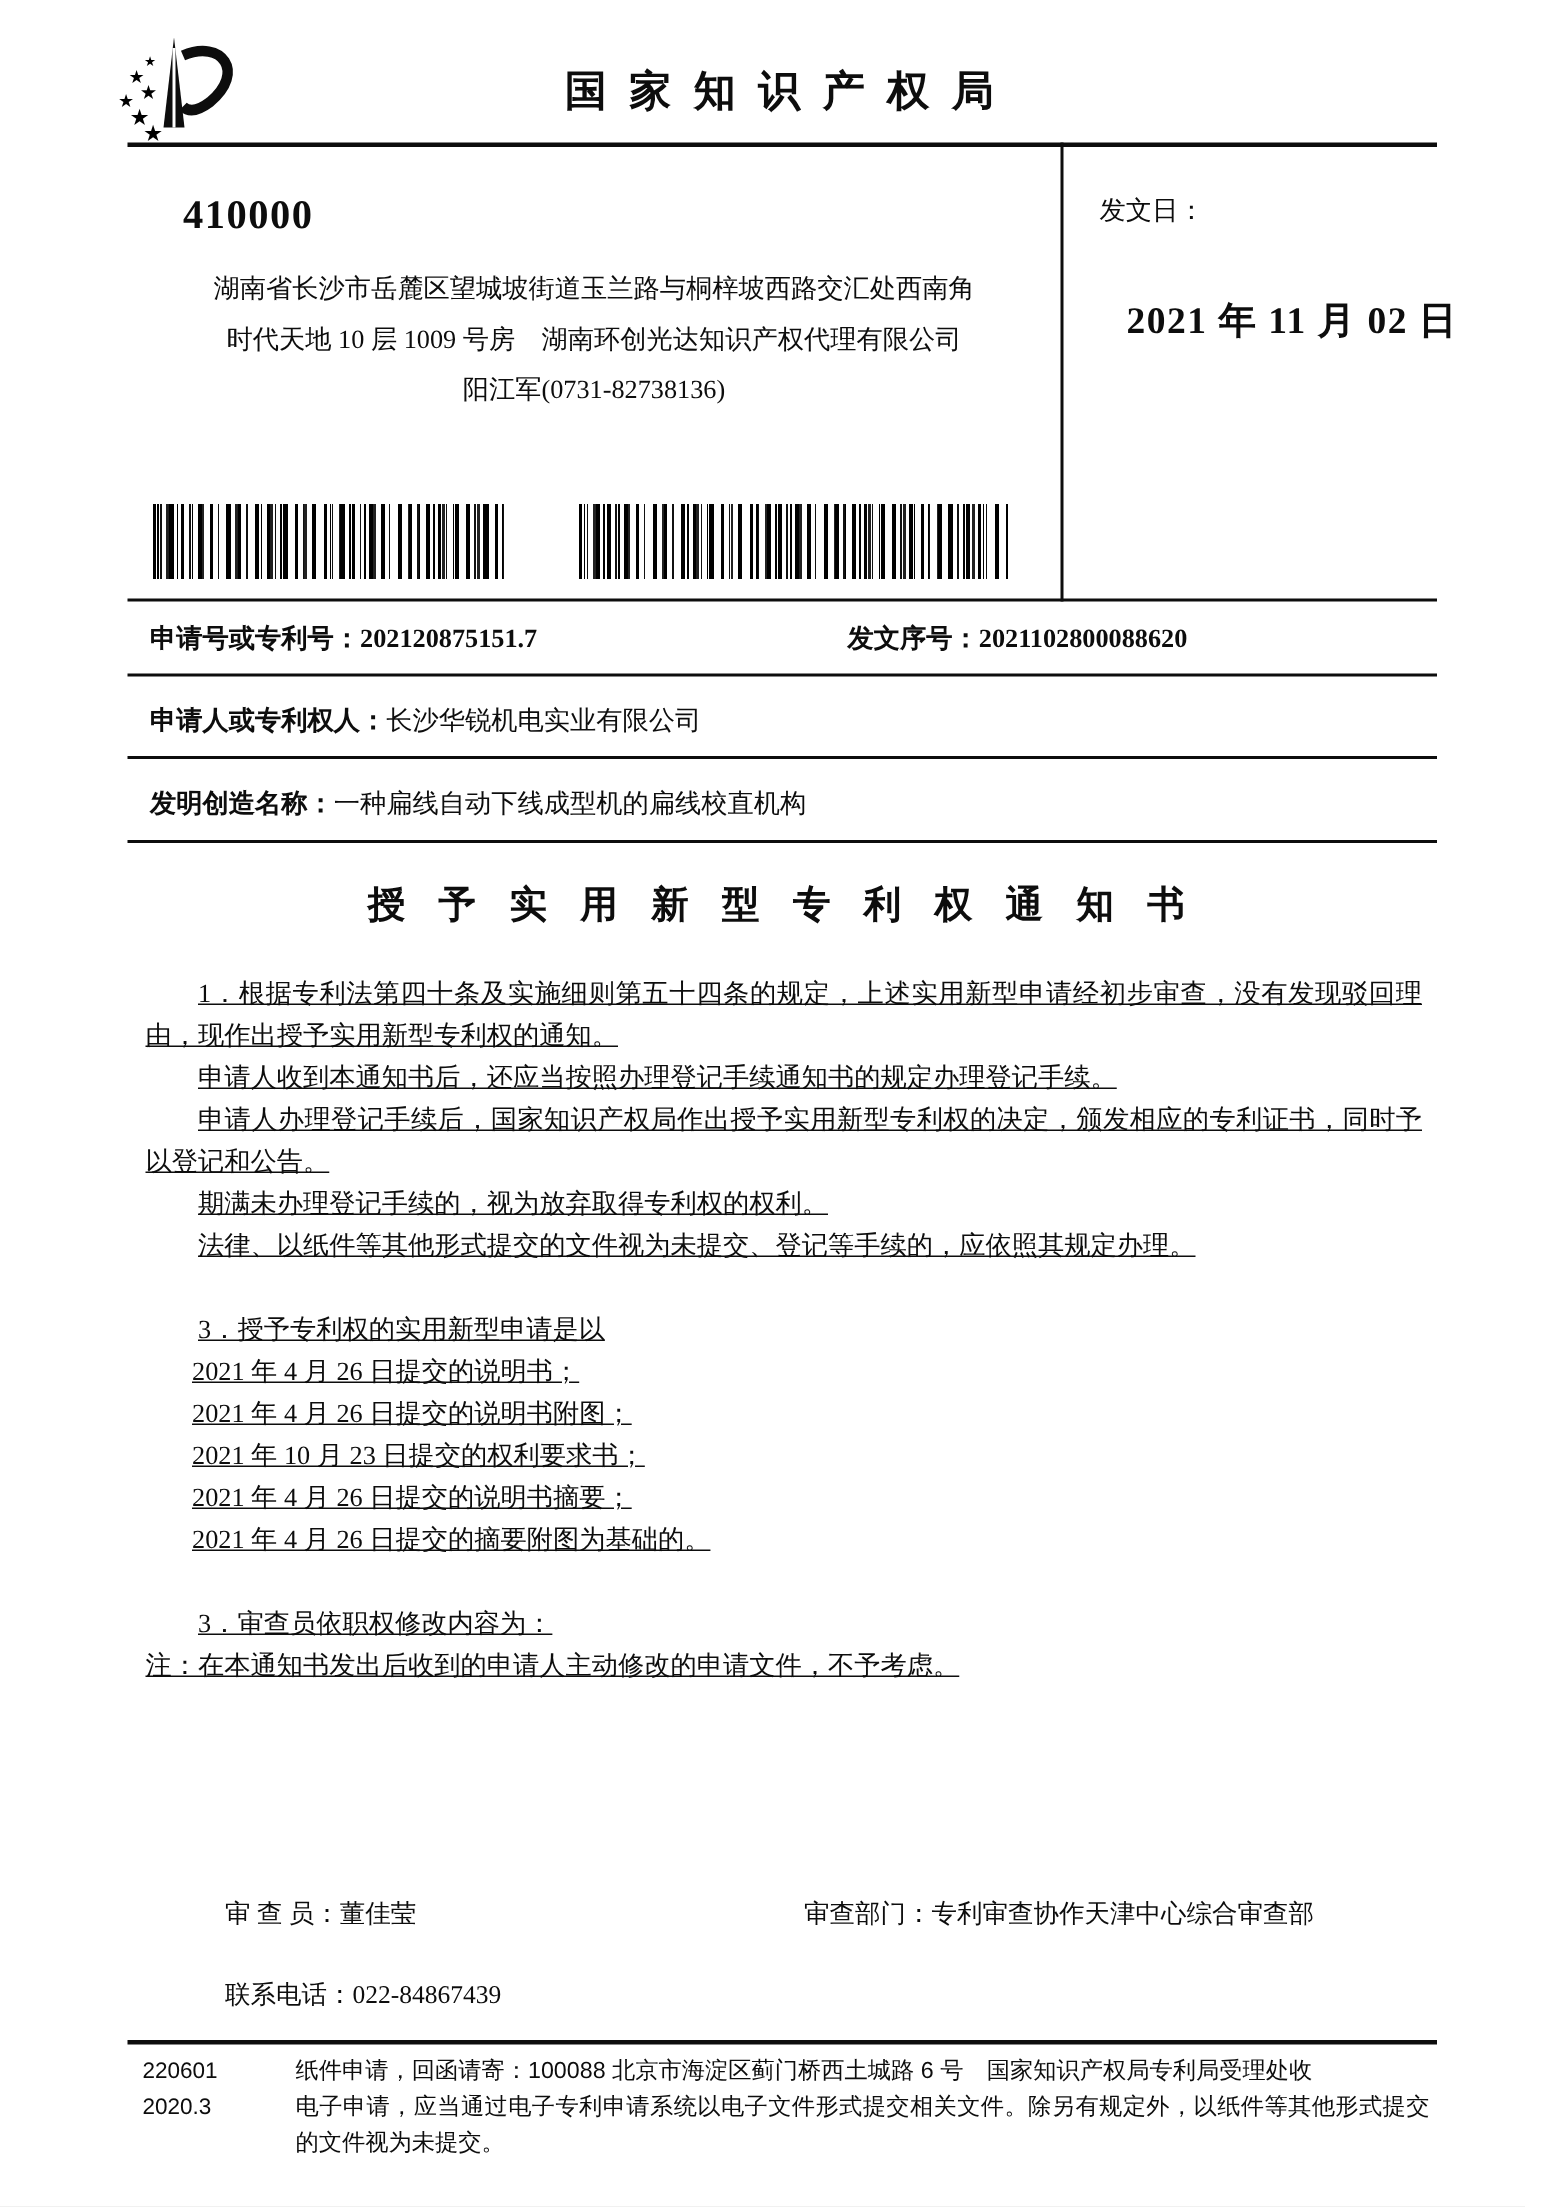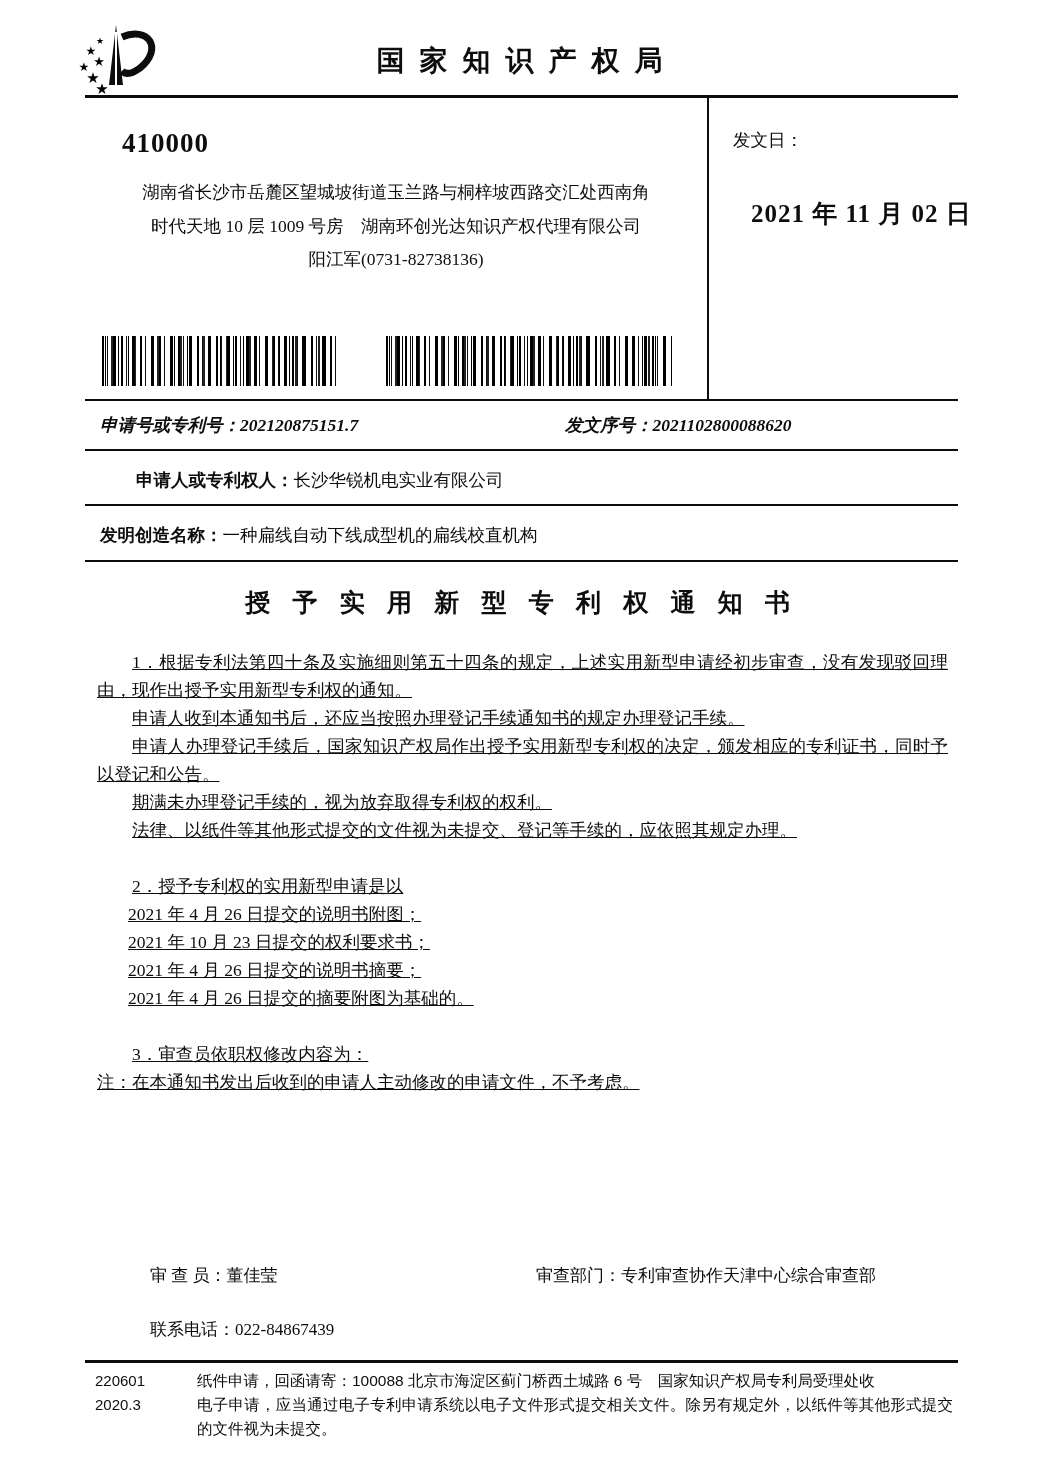--- a/index.html
+++ b/index.html
@@ -33,23 +33,23 @@
   
   .barcode{position:absolute;top:336px;height:50px;
     background-image:
       repeating-linear-gradient(90deg,#000 0 2px,transparent 2px 5px,#111 5px 6px,transparent 6px 11px,#000 11px 14px,transparent 14px 19px),
       repeating-linear-gradient(90deg,transparent 0 3px,#000 3px 4px,transparent 4px 9px,#222 9px 11px,transparent 11px 16px,#000 16px 17px,transparent 17px 23px);
   }
   .barcode-1{left:102px;width:237px;}
   .barcode-2{left:386px;width:286px;}
   
   .row-text{position:absolute;font-size:17.5px;}
-  .r1{top:413px;font-style:italic;}
+  .r1{top:413px;}
   .r1-left{left:100px;} .r1-right{left:565px;}
-  .r2{top:468px;left:100px;margin-left:36px;}
+  .r2{top:468px;left:100px;}
   .r3{top:523px;left:100px;}
   .lbl{font-weight:bold;}
   .val-b{font-weight:bold;}
   
   .notice-title{
     position:absolute;left:85px;top:586px;width:873px;text-align:center;
     font-size:25px;font-weight:bold;letter-spacing:8px;white-space:pre;
   }
   .body-block{
     position:absolute;left:97px;top:648px;width:851px;
@@ -132,21 +132,22 @@
 
   <div class="notice-title">授 予 实 用 新 型 专 利 权 通 知 书</div>
 
   <div class="body-block">
     <p class="indent">1．根据专利法第四十条及实施细则第五十四条的规定，上述实用新型申请经初步审查，没有发现驳回理由，现作出授予实用新型专利权的通知。</p>
     <p class="indent">申请人收到本通知书后，还应当按照办理登记手续通知书的规定办理登记手续。</p>
     <p class="indent">申请人办理登记手续后，国家知识产权局作出授予实用新型专利权的决定，颁发相应的专利证书，同时予以登记和公告。</p>
     <p class="indent">期满未办理登记手续的，视为放弃取得专利权的权利。</p>
     <p class="indent">法律、以纸件等其他形式提交的文件视为未提交、登记等手续的，应依照其规定办理。</p>
 
-    <p class="indent gap-top">2．授予专利权的实用新型申请是以</p>
+    <p class="indent gap-top">3．授予专利权的实用新型申请是以</p>
+    <p class="basis-item">2021 年 4 月 26 日提交的说明书；</p>
     <p class="basis-item">2021 年 4 月 26 日提交的说明书附图；</p>
     <p class="basis-item">2021 年 10 月 23 日提交的权利要求书；</p>
     <p class="basis-item">2021 年 4 月 26 日提交的说明书摘要；</p>
     <p class="basis-item">2021 年 4 月 26 日提交的摘要附图为基础的。</p>
 
     <p class="indent gap-top">3．审查员依职权修改内容为：</p>
     <p>注：在本通知书发出后收到的申请人主动修改的申请文件，不予考虑。</p>
   </div>
 
   <div class="sig-line1">

